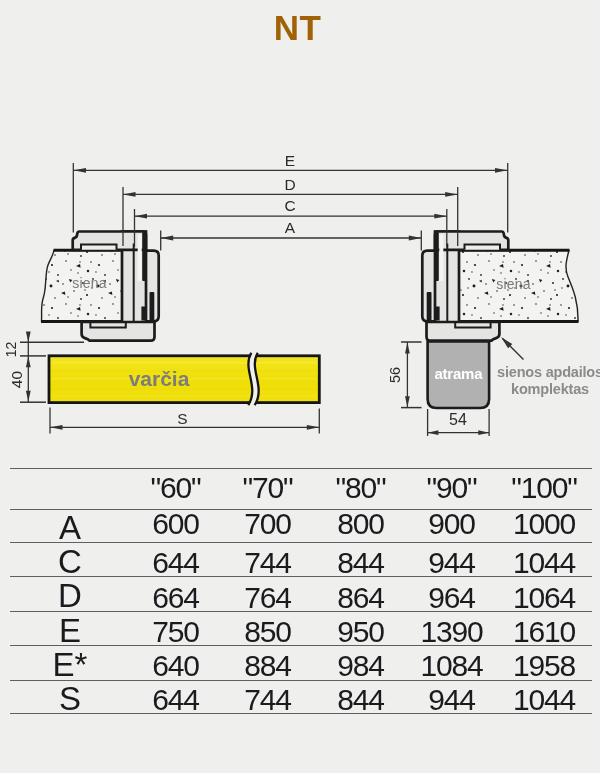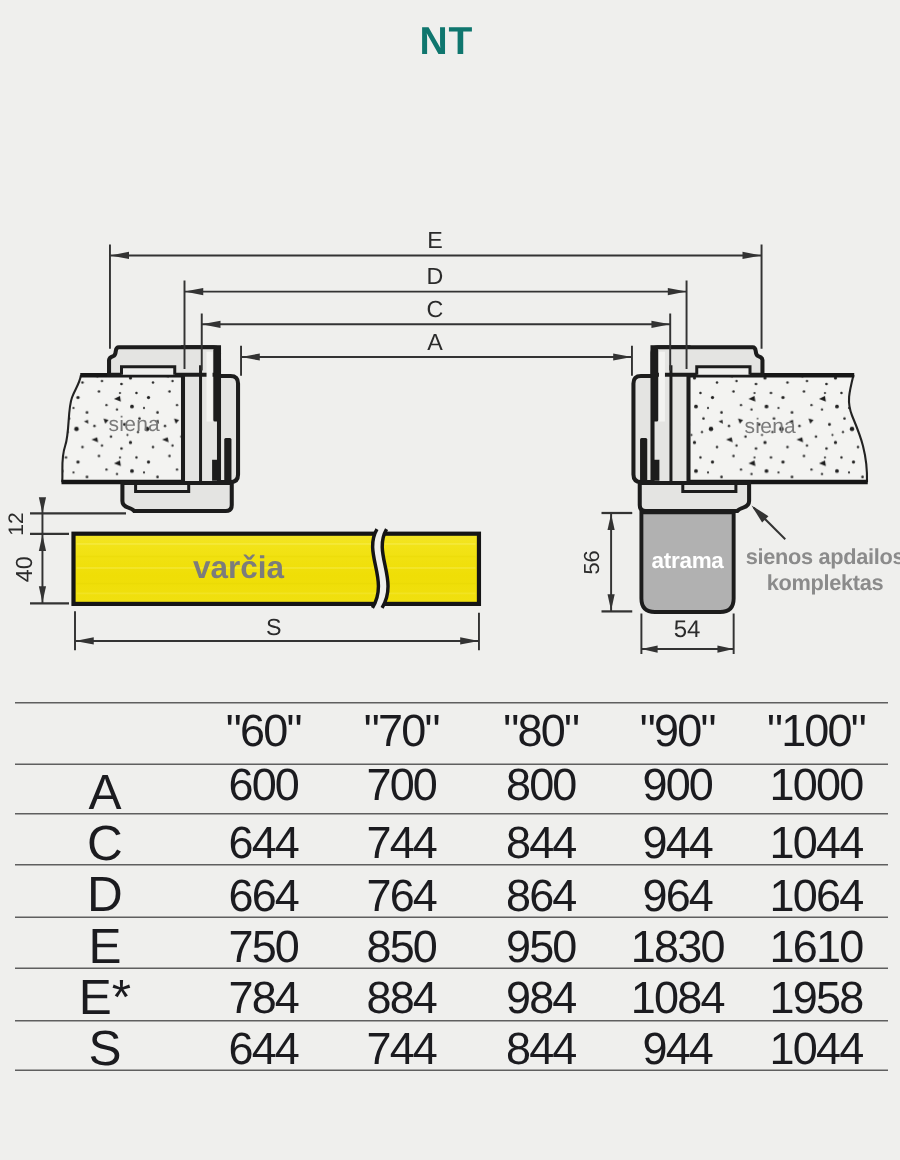--- a/index.html
+++ b/index.html
@@ -1,19 +1,19 @@
 <!DOCTYPE html>
 <html><head>
 <meta charset="utf-8">
 <style>
   html,body{margin:0;padding:0;}
   body{width:600px;height:773px;background:#efefed;position:relative;overflow:hidden;
        font-family:"Liberation Sans", sans-serif;}
   #title{position:absolute;left:0;top:10px;width:595px;text-align:center;
-         font-size:26px;font-weight:bold;color:#0f766e;line-height:35px;letter-spacing:0.5px;}
+         font-size:35px;font-weight:bold;color:#a16207;line-height:35px;letter-spacing:0.5px;}
   .tline{position:absolute;left:10px;width:582px;height:1px;background:#5f5f5f;}
   .trow{position:absolute;left:130px;width:462px;line-height:34px;font-size:30px;
         letter-spacing:-1.2px;color:#1b1b1f;white-space:nowrap;}
   .trow span{display:inline-block;text-align:center;}
   .c1{width:91px}.c2{width:93px}.c3{width:93px}.c4{width:89px}.c5{width:96px}
   .tlab{position:absolute;left:10px;width:120px;text-align:center;line-height:34px;
         font-size:33px;color:#1b1b1f;}
   #note{position:absolute;left:494px;top:363.5px;width:112px;text-align:center;
         font-weight:bold;font-size:14.5px;line-height:17px;color:#8b8b8b;letter-spacing:-0.2px;}
 </style>
@@ -198,22 +198,22 @@
 <div class="tline" style="top:575.9px"></div>
 <div class="tline" style="top:610.5px"></div>
 <div class="tline" style="top:645px"></div>
 <div class="tline" style="top:679.6px"></div>
 <div class="tline" style="top:713.3px"></div>
 
 <div class="trow" style="top:470.6px"><span class="c1">"60"</span><span class="c2">"70"</span><span class="c3">"80"</span><span class="c4">"90"</span><span class="c5">"100"</span></div>
 <div class="trow" style="top:507px"><span class="c1">600</span><span class="c2">700</span><span class="c3">800</span><span class="c4">900</span><span class="c5">1000</span></div>
 <div class="trow" style="top:545.6px"><span class="c1">644</span><span class="c2">744</span><span class="c3">844</span><span class="c4">944</span><span class="c5">1044</span></div>
 <div class="trow" style="top:581px"><span class="c1">664</span><span class="c2">764</span><span class="c3">864</span><span class="c4">964</span><span class="c5">1064</span></div>
-<div class="trow" style="top:614.7px"><span class="c1">750</span><span class="c2">850</span><span class="c3">950</span><span class="c4">1830</span><span class="c5">1610</span></div>
-<div class="trow" style="top:649.3px"><span class="c1">784</span><span class="c2">884</span><span class="c3">984</span><span class="c4">1084</span><span class="c5">1958</span></div>
+<div class="trow" style="top:614.7px"><span class="c1">750</span><span class="c2">850</span><span class="c3">950</span><span class="c4">1390</span><span class="c5">1610</span></div>
+<div class="trow" style="top:649.3px"><span class="c1">640</span><span class="c2">884</span><span class="c3">984</span><span class="c4">1084</span><span class="c5">1958</span></div>
 <div class="trow" style="top:683px"><span class="c1">644</span><span class="c2">744</span><span class="c3">844</span><span class="c4">944</span><span class="c5">1044</span></div>
 
 <div class="tlab" style="top:510.9px">A</div>
 <div class="tlab" style="top:544.6px">C</div>
 <div class="tlab" style="top:579.2px">D</div>
 <div class="tlab" style="top:613.7px">E</div>
 <div class="tlab" style="top:648.3px">E*</div>
 <div class="tlab" style="top:682px">S</div>
 
 </body></html>

